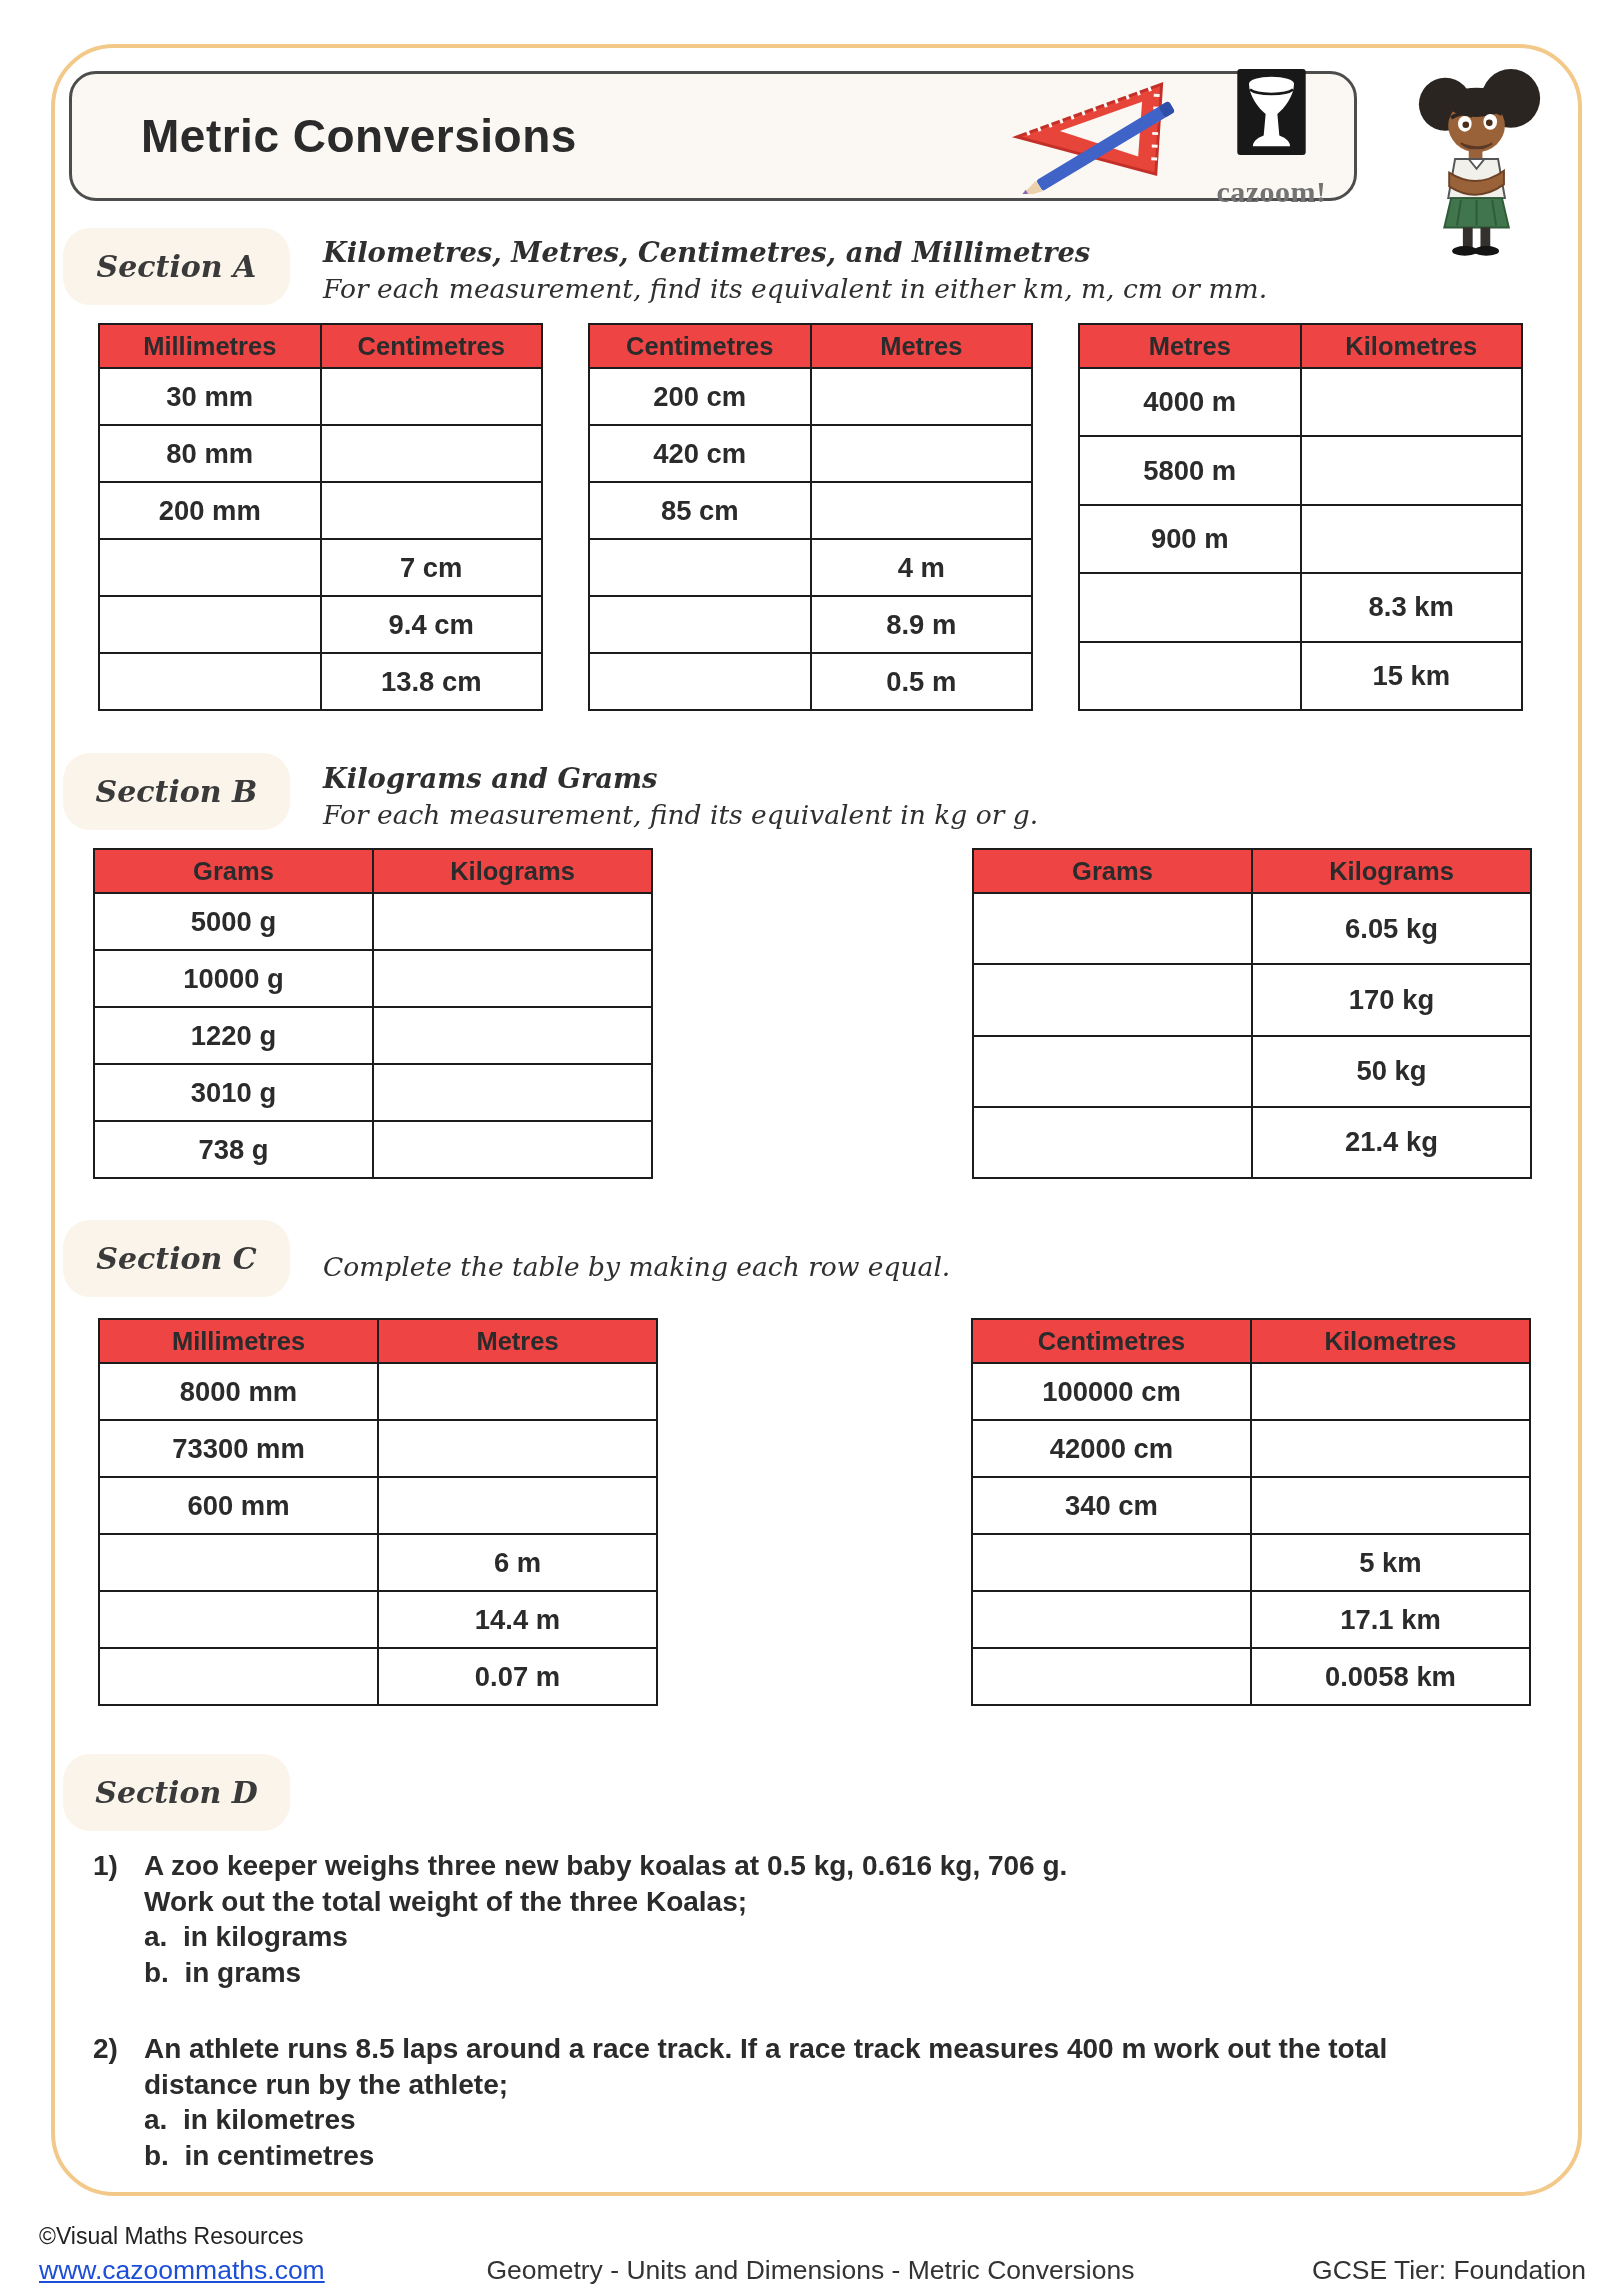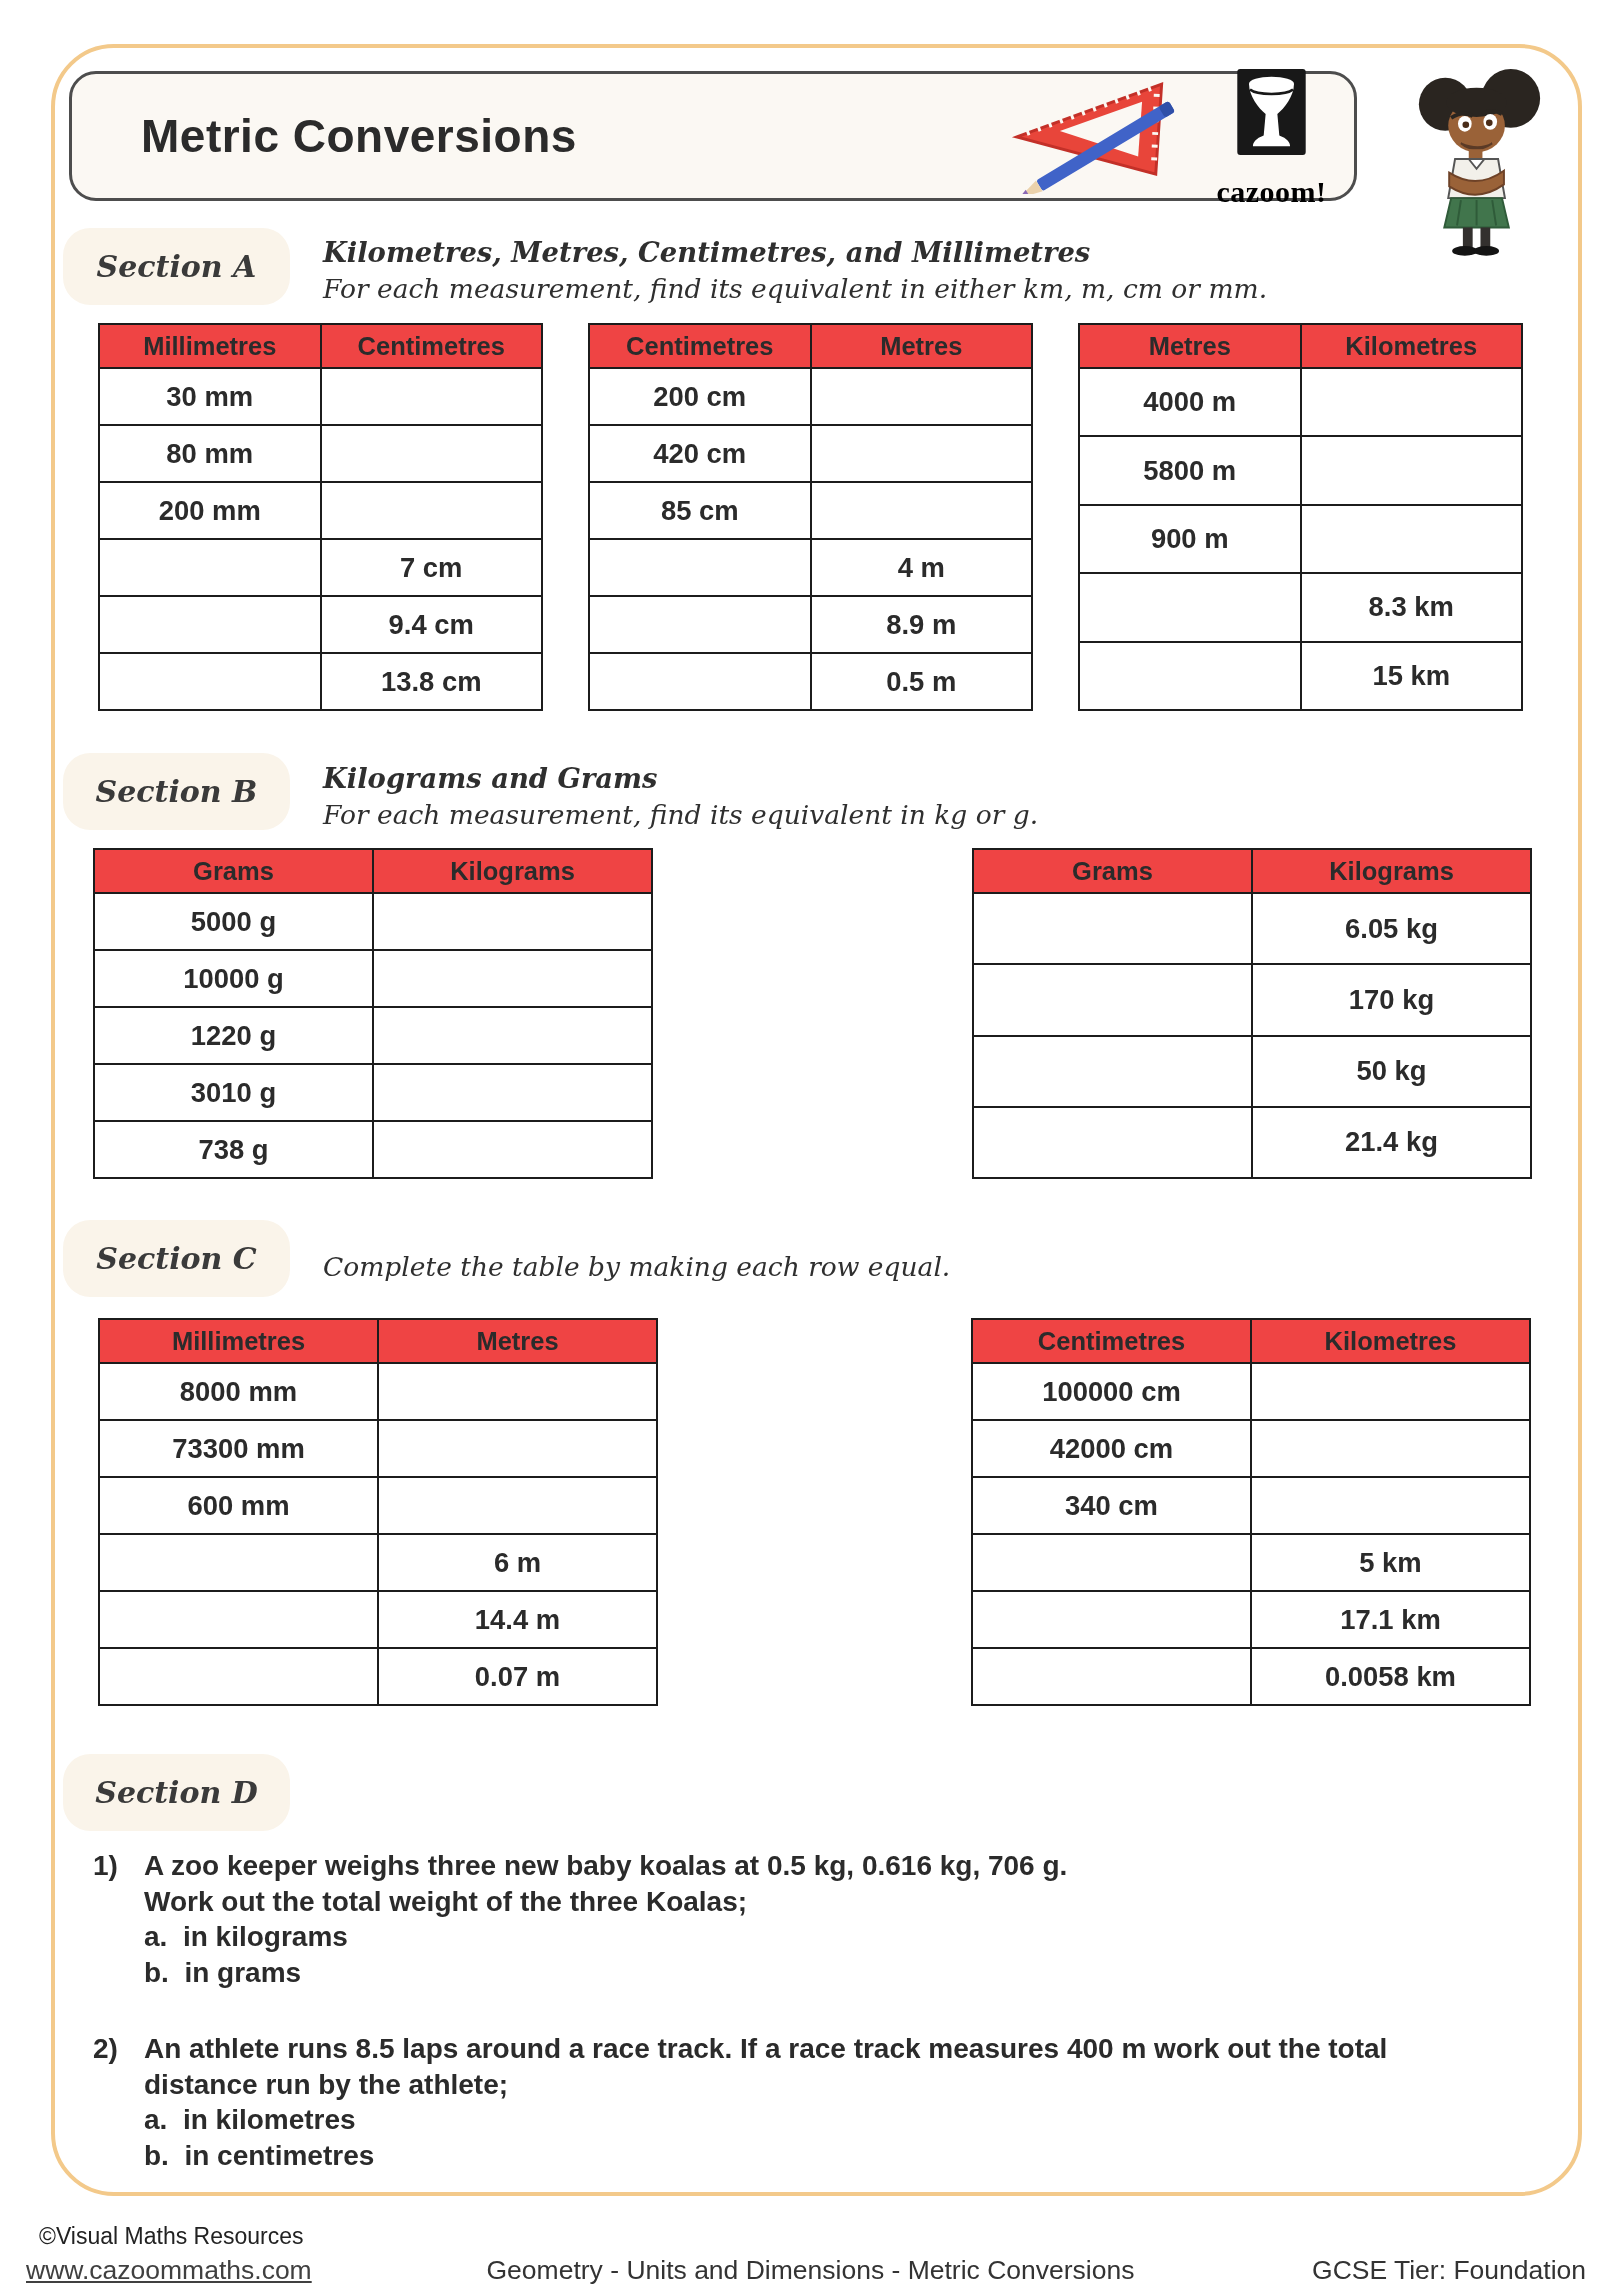--- a/index.html
+++ b/index.html
@@ -32,21 +32,21 @@
     position:absolute; left:69px; top:50%; transform:translateY(-50%);
     font-size:46px; font-weight:bold; color:#2B2B2B; letter-spacing:0.5px;
   }
   .logo-group {
     position:absolute; right:27.4px; top:0; height:100%;
     display:flex; align-items:center; gap:25.5px;
   }
   .cazoom-logo { display:flex; flex-direction:column; align-items:center; margin-top:5.9px; }
   .cazoom-word {
     font-family:"Liberation Serif", serif; font-weight:bold;
-    font-size:30px; color:#000000; letter-spacing:0.5px; margin-top:16px;
+    font-size:30px; color:#737373; letter-spacing:0.5px; margin-top:16px;
   }
   .girl { position:absolute; left:1414px; top:61px; }
 
   
   .section-pill {
     position:absolute; left:63px; width:227px; height:77px;
     background:#FAF4EA; border-radius:27.4px;
     display:flex; align-items:center; justify-content:center;
     font-family:"DejaVu Serif", serif; font-style:italic; font-weight:bold;
     font-size:30px; color:#3A3A3A;
@@ -85,21 +85,21 @@
   
   .questions { position:absolute; left:93px; top:1848px; width:1490px; }
   .question { display:flex; font-size:28px; font-weight:bold; color:#2B2B2B; }
   .question + .question { margin-top:41px; }
   .q-num { width:51px; flex:none; line-height:1.27; }
   .q-body { flex:1; }
   .q-line { line-height:1.27; white-space:pre; }
 
   
   .f-copy  { position:absolute; left:39px; top:2223px; font-size:23px; color:#222; }
-  .f-url   { position:absolute; left:26px; top:2255px; font-size:26.5px; color:#404040; text-decoration:underline; cursor:pointer; }
+  .f-url   { position:absolute; left:39px; top:2255px; font-size:26.5px; color:#1d4ed8; text-decoration:underline; cursor:pointer; }
   .f-center{ position:absolute; left:0; right:0; top:2255px; text-align:center; font-size:26.5px; color:#333; }
   .f-right { position:absolute; right:35px; top:2255px; font-size:26.5px; color:#333; }
 </style>
 </head>
 <body>
 
 <div class="frame"></div>
 
 <header class="title-box">
   <h1 class="page-title">Metric Conversions</h1>

